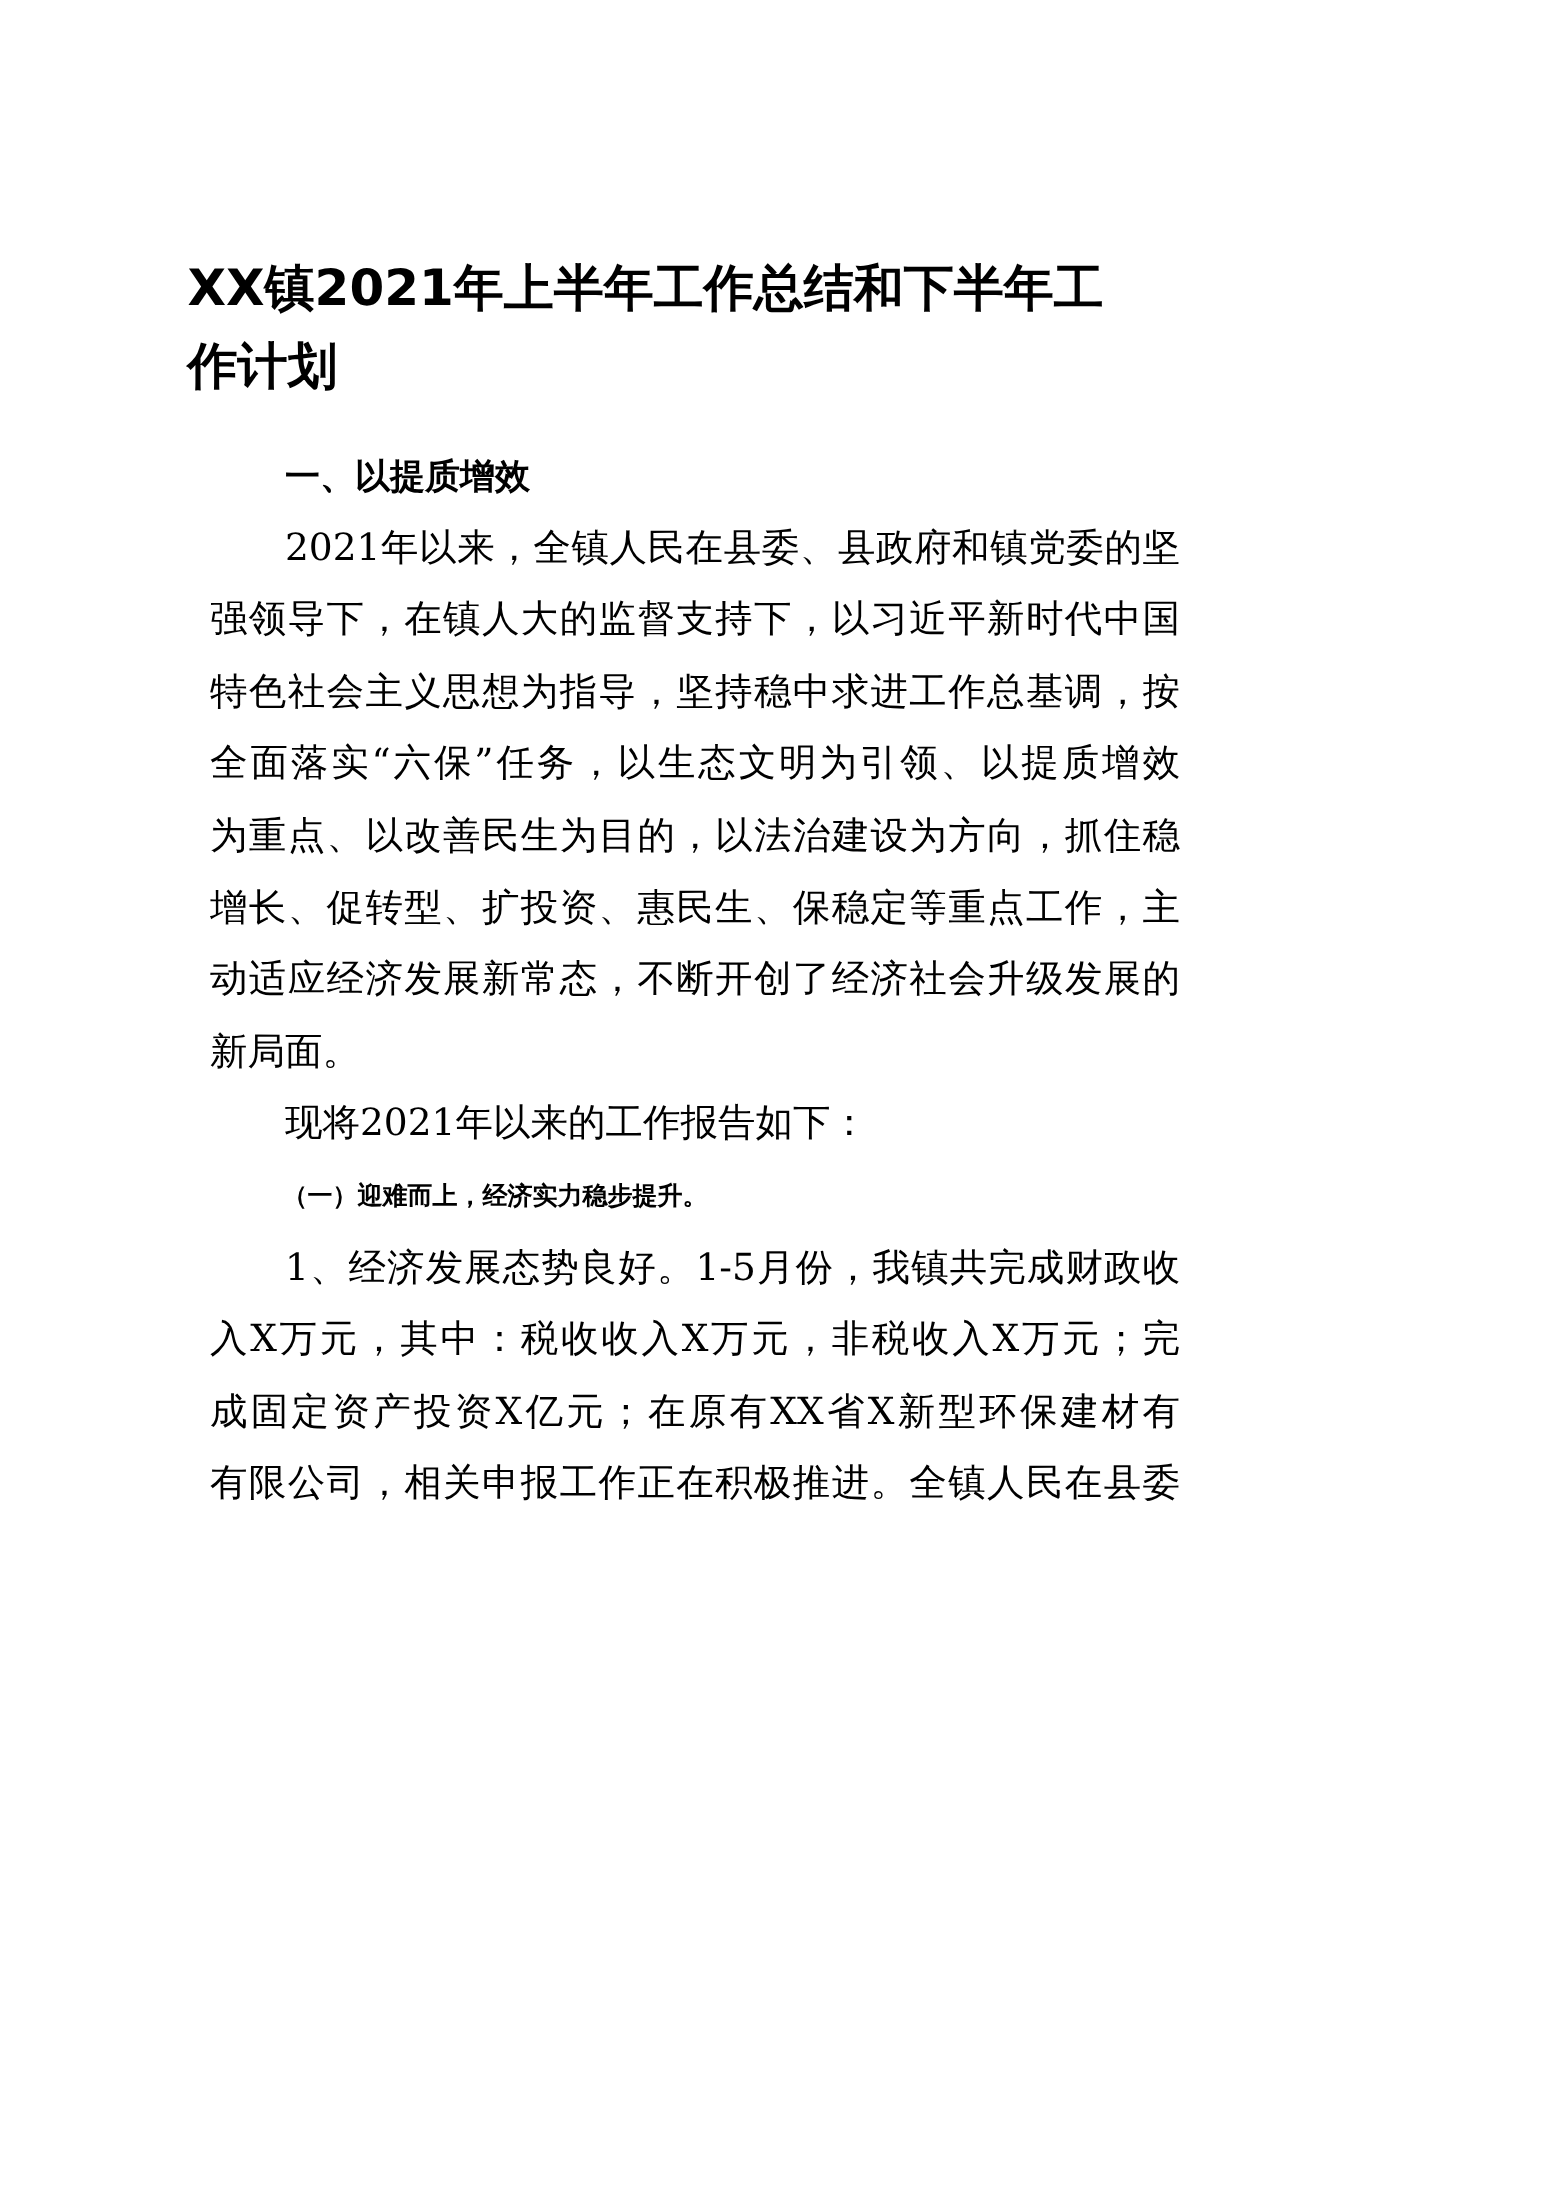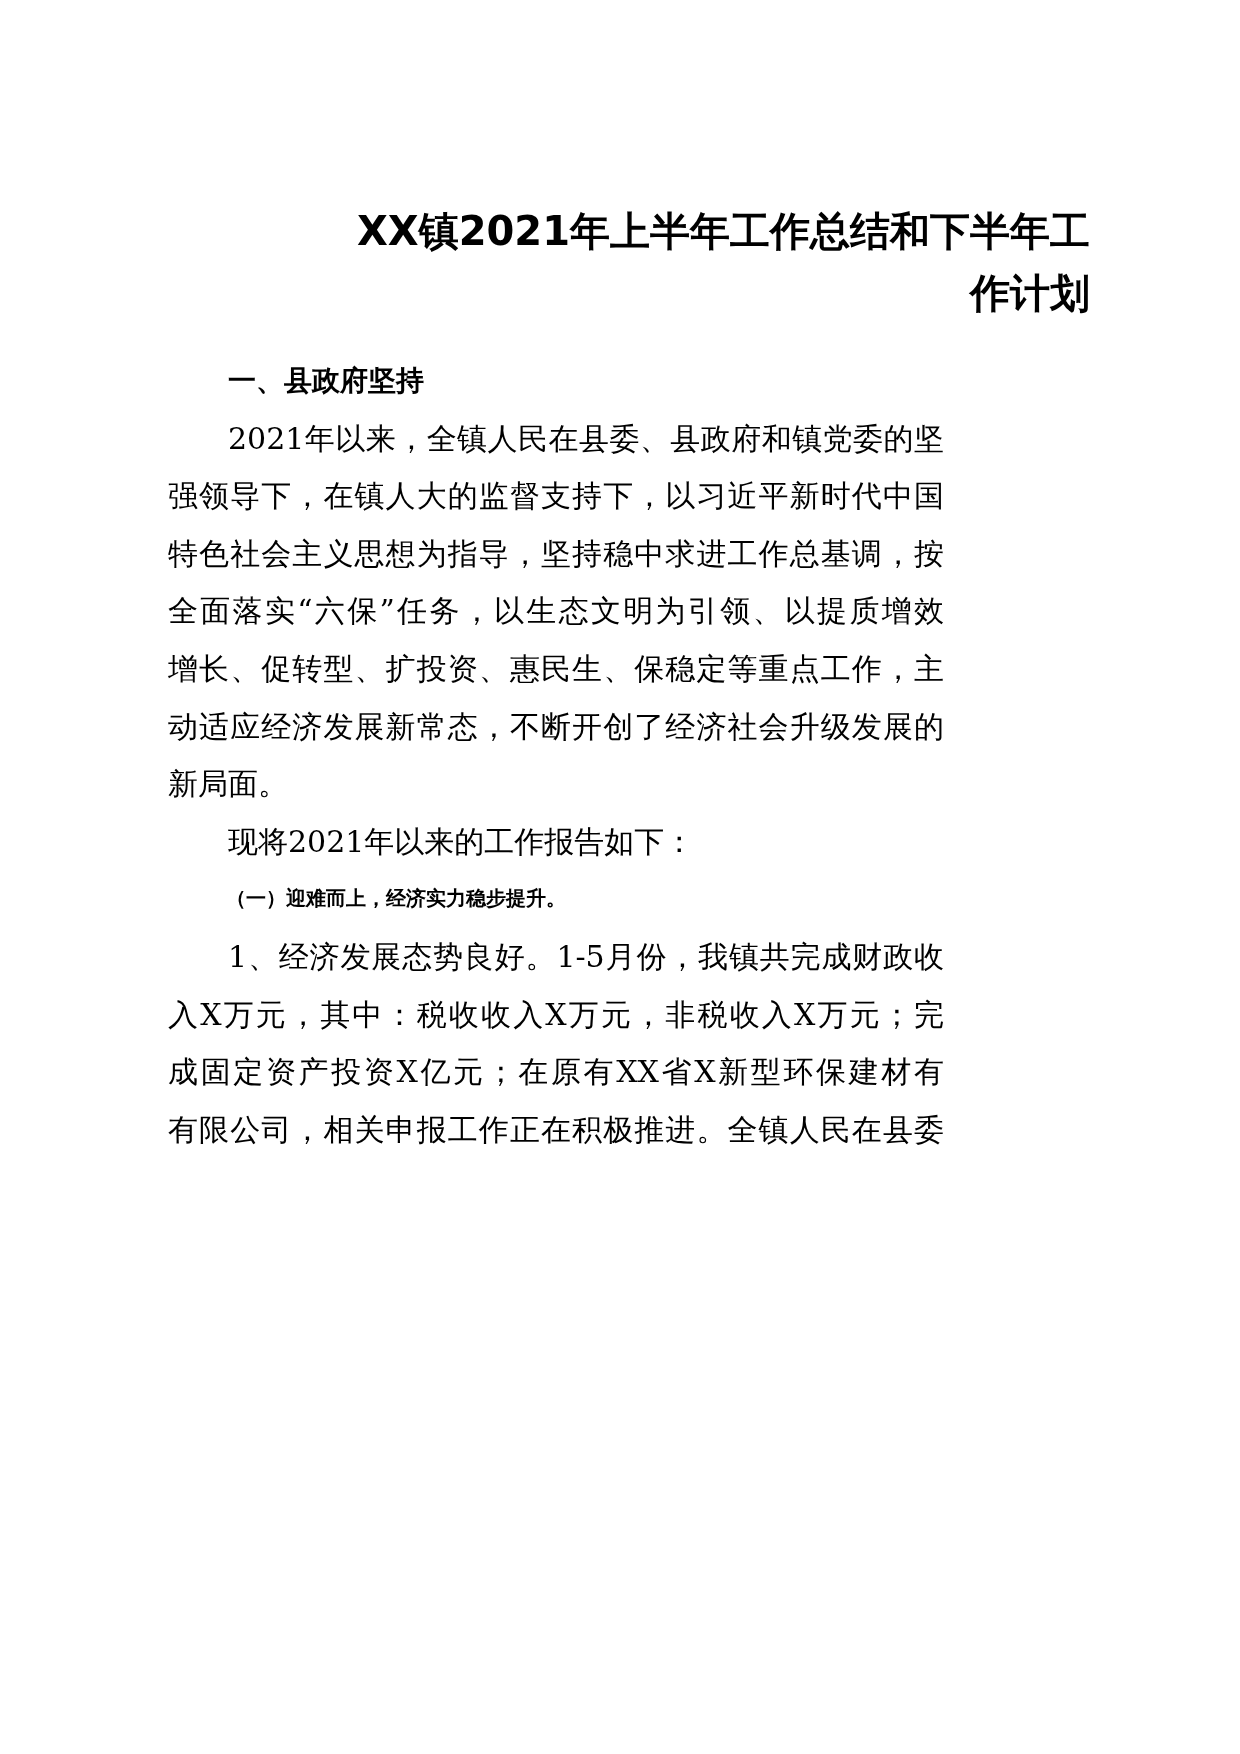--- a/index.html
+++ b/index.html
@@ -20,21 +20,21 @@
       top: 0;
       width: 1240px;
       height: 1754px;
       background: #ffffff;
     }
     .title {
       position: absolute;
       left: 150px;
       top: 200px;
       width: 940px;
-      text-align: right;
+      text-align: left;
       font-family: "DejaVu Sans", sans-serif;
       font-weight: bold;
       font-size: 40px;
       line-height: 62px;
       margin: 0;
     }
     .title .line { display: block; white-space: nowrap; }
     .content {
       position: absolute;
       left: 168px;
@@ -71,26 +71,27 @@
 <body>
 
 <div class="page">
 
   <h1 class="title">
     <span class="line">XX镇2021年上半年工作总结和下半年工</span>
     <span class="line">作计划</span>
   </h1>
 
   <div class="content">
-    <div class="row head indent">一、县政府坚持</div>
+    <div class="row head indent">一、以提质增效</div>
 
     <div class="row indent">2021年以来，全镇人民在县委、县政府和镇党委的坚</div>
     <div class="row">强领导下，在镇人大的监督支持下，以习近平新时代中国</div>
     <div class="row">特色社会主义思想为指导，坚持稳中求进工作总基调，按</div>
     <div class="row">全面落实“六保”任务，以生态文明为引领、以提质增效</div>
+    <div class="row">为重点、以改善民生为目的，以法治建设为方向，抓住稳</div>
     <div class="row">增长、促转型、扩投资、惠民生、保稳定等重点工作，主</div>
     <div class="row">动适应经济发展新常态，不断开创了经济社会升级发展的</div>
     <div class="row last">新局面。</div>
 
     <div class="row indent last">现将2021年以来的工作报告如下：</div>
 
     <div class="row subhead">（一）迎难而上，经济实力稳步提升。</div>
 
     <div class="row indent">1、经济发展态势良好。1-5月份，我镇共完成财政收</div>
     <div class="row">入X万元，其中：税收收入X万元，非税收入X万元；完</div>

